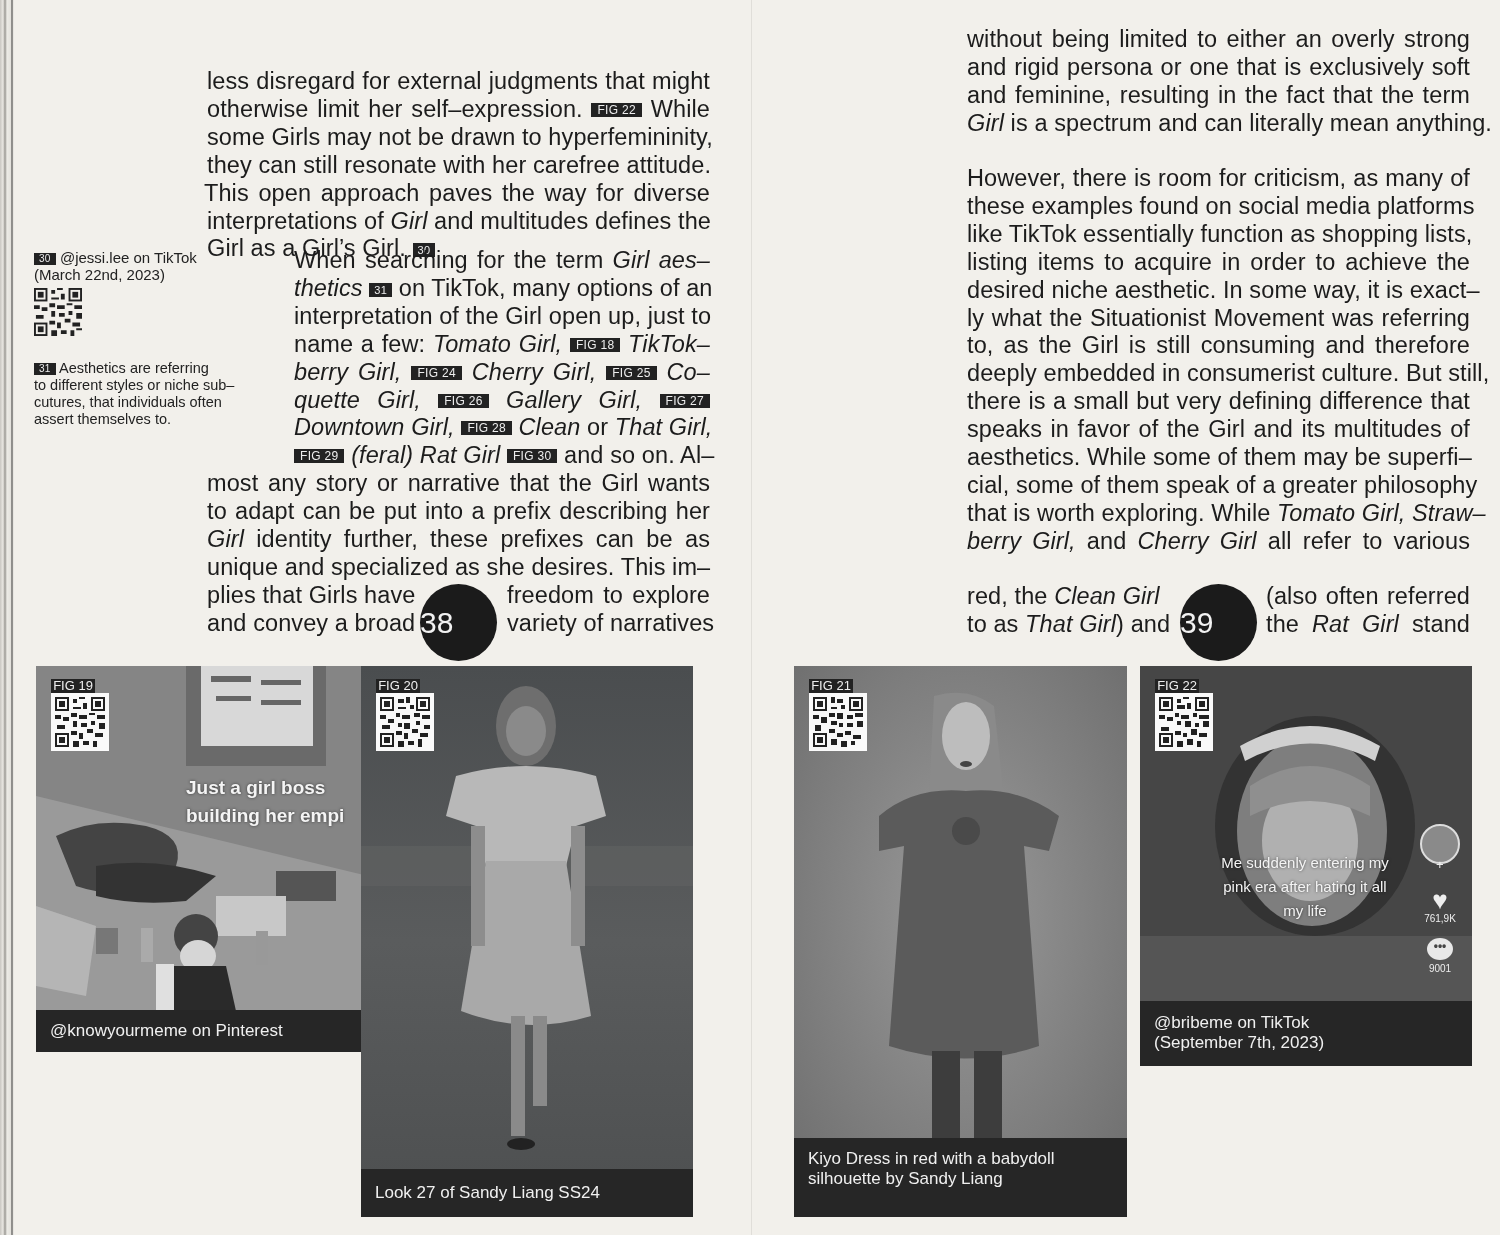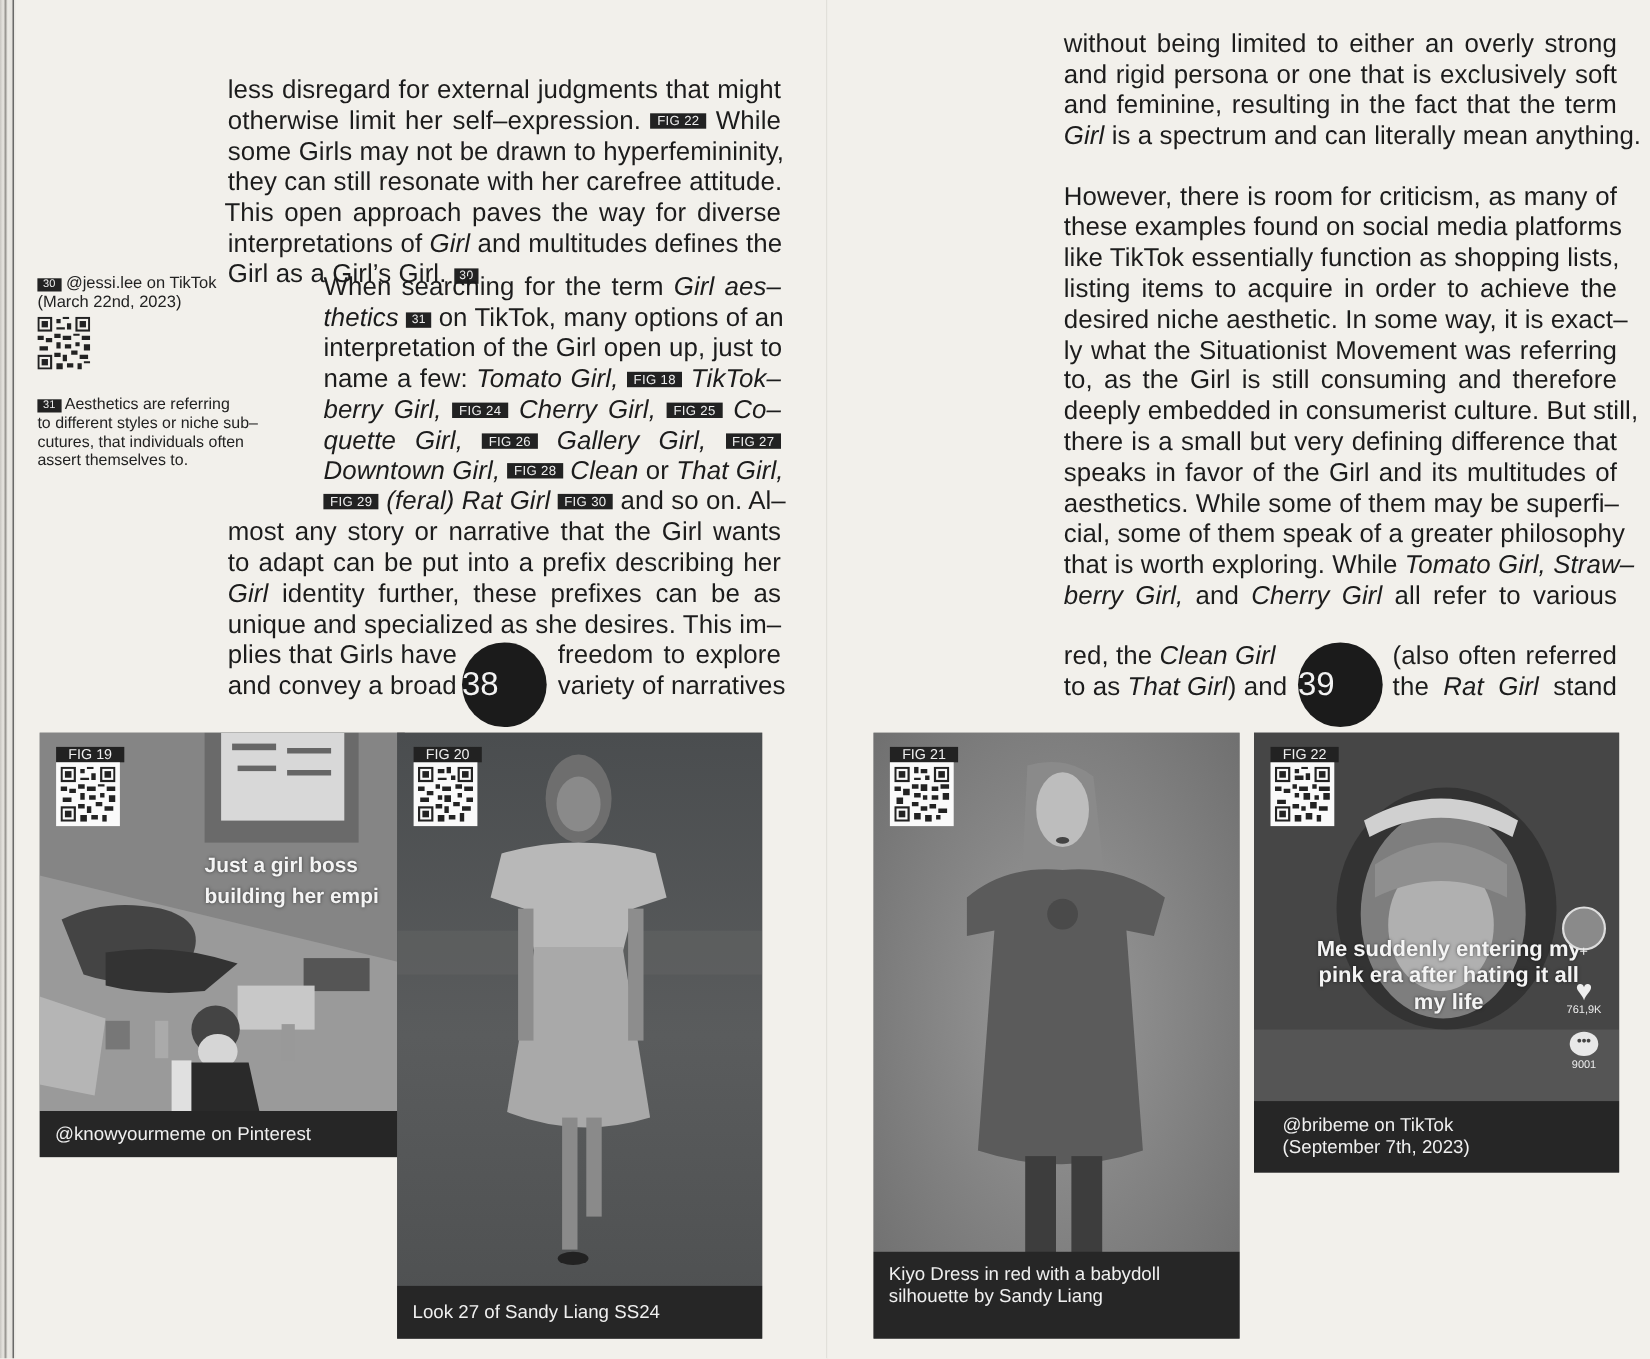--- a/index.html
+++ b/index.html
@@ -36,21 +36,21 @@
 
     .page-num {
       position: absolute; width: 77px; height: 77px; border-radius: 50%;
       background: #1b1b1b; color: #f2f2f2; font-size: 30px; line-height: 77px;
       text-align: left;
     }
 
     .figure { position: absolute; background: #555; overflow: hidden; }
     .figure .art { position: absolute; inset: 0; }
     .fig-label {
-      position: absolute; left: 15px; top: 13px; width: 62px; height: 14px;
+      position: absolute; left: 15px; top: 13px; width: 44px; height: 14px;
       background: #222; color: #eee; font-size: 13px; line-height: 14px; text-align: center;
     }
     .fig-qr {
       position: absolute; left: 15px; top: 27px; width: 58px; height: 58px; background: #fafafa;
     }
     .fig-qr svg { position: absolute; left: 4px; top: 4px; width: 50px; height: 50px; }
     .caption {
       position: absolute; left: 0; right: 0; bottom: 0; background: #262626; color: #f0f0f0;
       font-size: 17px; line-height: 20px; padding: 10px 14px 10px 14px;
     }
@@ -297,21 +297,21 @@
     <div class="figure" style="left:388px; top:666px; width:332px; height:400px; background:#3f3f3f;">
       <svg class="art" viewBox="0 0 332 400" preserveAspectRatio="none">
         <rect width="332" height="400" fill="#464646"></rect>
         <rect x="0" y="270" width="332" height="70" fill="#555"></rect>
         <ellipse cx="175" cy="160" rx="100" ry="110" fill="#333"></ellipse>
         <ellipse cx="172" cy="165" rx="75" ry="95" fill="#7e7e7e"></ellipse>
         <ellipse cx="170" cy="175" rx="48" ry="60" fill="#b0b0b0"></ellipse>
         <path d="M100 80 Q 170 40 240 80 L 235 95 Q 170 60 105 95 Z" fill="#d0d0d0"></path>
         <path d="M110 120 Q 170 80 230 120 L 230 150 Q 170 120 110 150 Z" fill="#8f8f8f"></path>
       </svg>
-      <div class="overlay-text" style="left:52px; width:250px; top:185px; font-size:20px; line-height:24px; font-weight:bold;">
+      <div class="overlay-text" style="left:40px; width:250px; top:185px; font-size:15px; line-height:24px; font-weight:normal;">
         <div>Me suddenly entering my</div>
         <div>pink era after hating it all</div>
         <div>my life</div>
       </div>
       <div class="tt-side" style="top:158px;">
         <div style="width:36px;height:36px;border-radius:50%;background:#8a8a8a;border:2px solid #ddd;margin:0 auto;position:relative;">
           <span style="position:absolute;bottom:-10px;left:14px;color:#eee;font-size:13px;">+</span>
         </div>
         <div style="margin:24px auto 0; font-size:26px; line-height:24px; color:#eee;">♥</div>
         <div style="margin-top:1px;">761,9K</div>
@@ -326,19 +326,19 @@
             <rect x="2" y="2" width="3" height="3" fill="#222"></rect>
             <rect x="18" y="0" width="7" height="7" fill="#222"></rect>
             <rect x="19" y="1" width="5" height="5" fill="#fafafa"></rect>
             <rect x="20" y="2" width="3" height="3" fill="#222"></rect>
             <rect x="0" y="18" width="7" height="7" fill="#222"></rect>
             <rect x="1" y="19" width="5" height="5" fill="#fafafa"></rect>
             <rect x="2" y="20" width="3" height="3" fill="#222"></rect>
             <path d="M9 1h2v2h-2zM12 0h3v1h-3zM9 4h4v2h-4zM14 3h2v3h-2zM8 8h2v2h-2zM11 9h4v2h-4zM17 8h2v2h-2zM20 9h5v2h-5zM0 9h3v2h-3zM4 10h3v2h-3zM9 12h2v2h-2zM13 12h3v3h-3zM18 13h2v2h-2zM22 12h3v3h-3zM1 15h4v2h-4zM8 17h3v2h-3zM12 18h2v2h-2zM16 16h3v3h-3zM20 18h4v2h-4zM9 22h3v3h-3zM14 21h3v3h-3zM19 22h2v3h-2z" fill="#222"></path>
           </svg>
       </div>
-      <div class="caption" style="padding:12px 26px 13px;">
+      <div class="caption" style="padding:12px 14px 13px;">
         <div>@bribeme on TikTok</div>
         <div>(September 7th, 2023)</div>
       </div>
     </div>
   </div>
 </div>
 
 </body></html>

